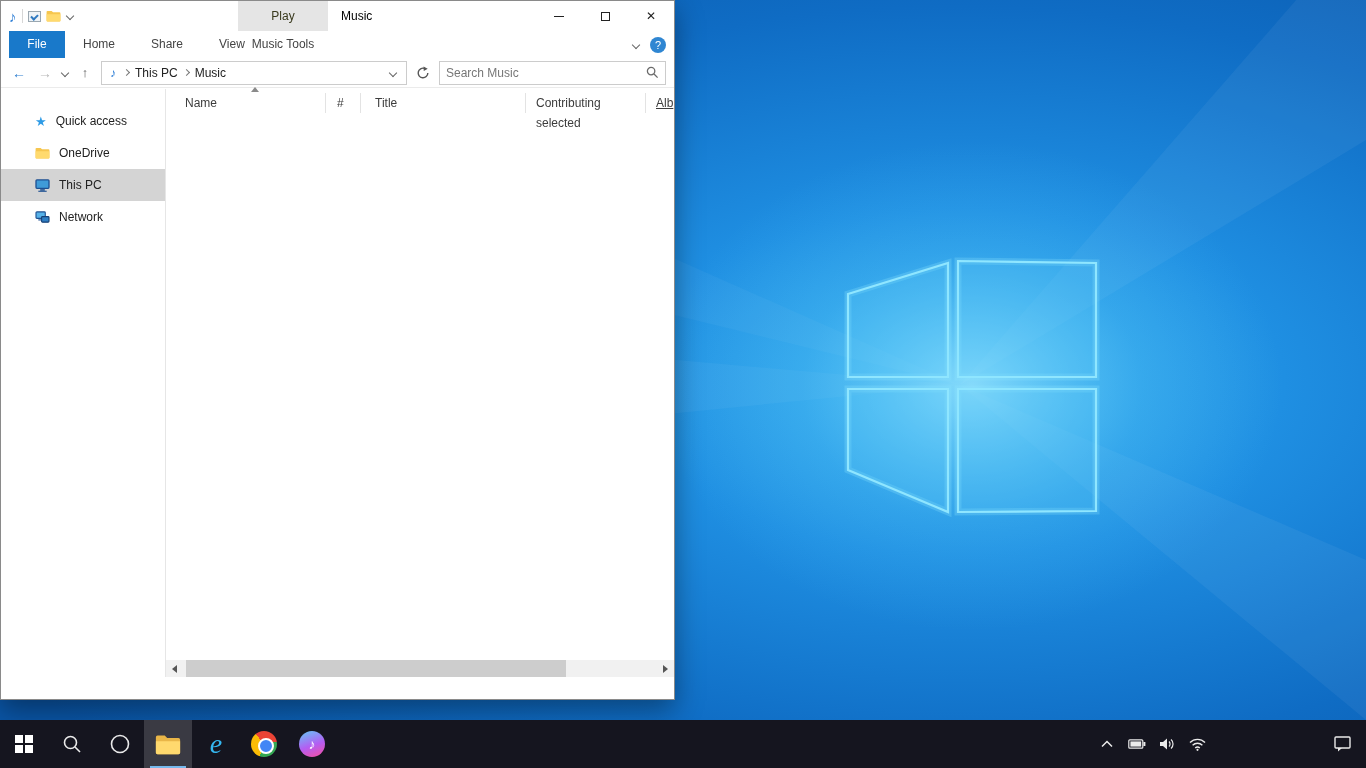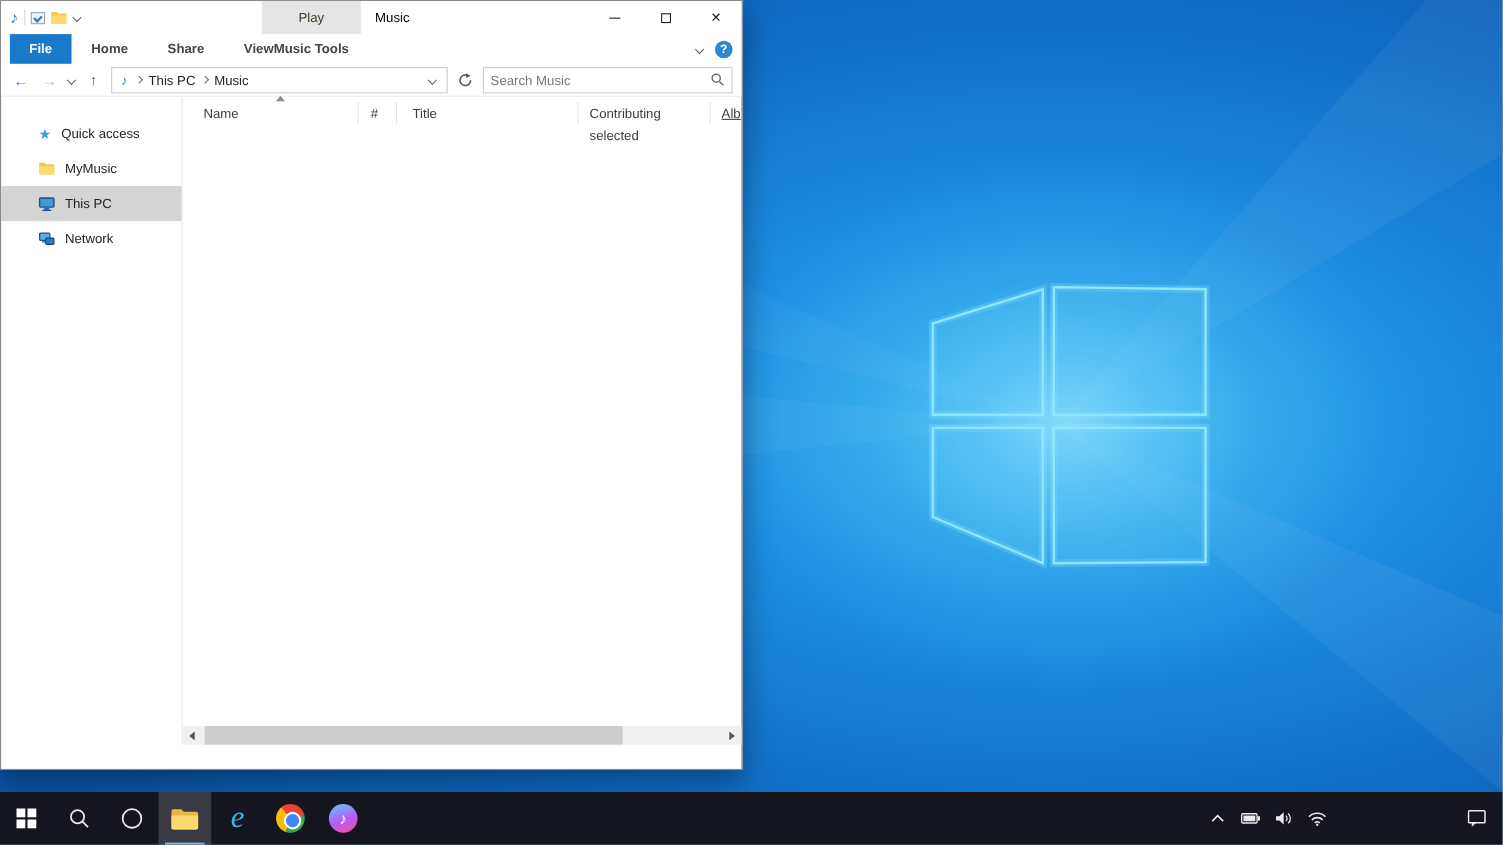--- a/index.html
+++ b/index.html
@@ -28,21 +28,21 @@
   .play-tab { position:absolute; left:237px; top:0; width:90px; height:30px; background:#e5e5e5;
               text-align:center; line-height:30px; color:#3a3a1e; }
   .window-title { position:absolute; left:340px; top:0; line-height:30px; color:#000; }
   .win-controls { position:absolute; right:0; top:0; height:30px; display:flex; }
   .win-btn { width:46px; height:30px; display:flex; align-items:center; justify-content:center; color:#222; }
   .min-bar { width:10px; height:1px; background:#222; }
   .max-box { width:9px; height:9px; border:1px solid #222; }
   .close-glyph { font-size:12px; }
 
   
-  .ribbon { position:relative; height:27px; background:#fff; display:flex; align-items:stretch;font-weight:bold; }
+  .ribbon { position:relative; height:27px; background:#fff; display:flex; align-items:stretch; }
   .file-tab { margin-left:8px; width:56px; background:#1979ca; color:#fff; text-align:center; line-height:27px; }
   .rtab { padding:0 18px; line-height:27px; color:#444; }
   .music-tools-tab { position:absolute; left:237px; top:0; width:90px; text-align:center; line-height:27px; color:#444; }
   .ribbon-right { position:absolute; right:8px; top:0; height:27px; display:flex; align-items:center; gap:10px; }
   .help-btn { width:16px; height:16px; border-radius:50%; background:#2f86d2; color:#fff; font-size:11px;
               display:flex; align-items:center; justify-content:center; }
 
   
   .navrow { height:30px; display:flex; align-items:center; padding:0 8px; gap:6px; background:#fff;
             border-bottom:1px solid #ebebeb; }
@@ -231,21 +231,21 @@
       <div class="sidebar">
         <div class="side-item">
           <span class="star-ic">★</span>
           <span>Quick access</span>
         </div>
         <div class="side-item">
           <svg width="15" height="12" viewBox="0 0 16 13">
             <path d="M0.5 2 Q0.5 1 1.5 1 H6 L7.5 2.5 H14.5 Q15.5 2.5 15.5 3.5 V11.5 Q15.5 12.5 14.5 12.5 H1.5 Q0.5 12.5 0.5 11.5 Z" fill="#f6c64f"></path>
             <path d="M0.5 4.5 H15.5 V11.5 Q15.5 12.5 14.5 12.5 H1.5 Q0.5 12.5 0.5 11.5 Z" fill="#ffda6e"></path>
           </svg>
-          <span>MyMusic</span>
+          <span>OneDrive</span>
         </div>
         <div class="side-item selected">
           <svg width="15" height="13" viewBox="0 0 16 14">
             <rect x="1" y="1" width="14" height="9" rx="1" fill="#3f9bd8" stroke="#1d4f91" stroke-width="1.4"></rect>
             <rect x="5.5" y="11" width="5" height="1.6" fill="#1d4f91"></rect>
             <rect x="3.5" y="12.6" width="9" height="1.2" fill="#1d4f91"></rect>
           </svg>
           <span>This PC</span>
         </div>
         <div class="side-item">

